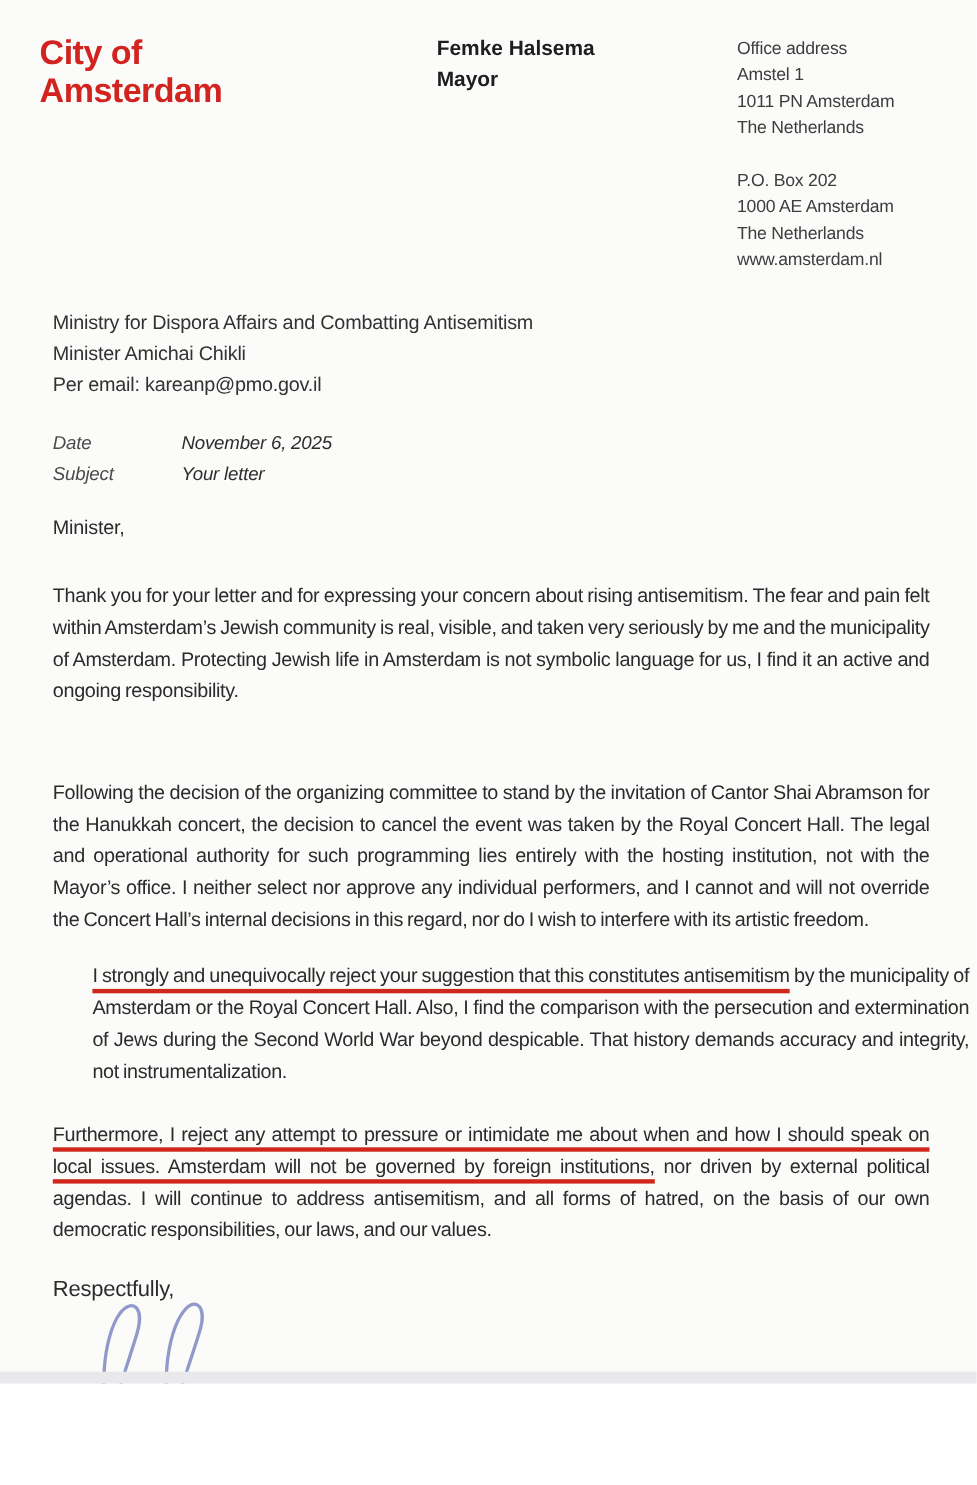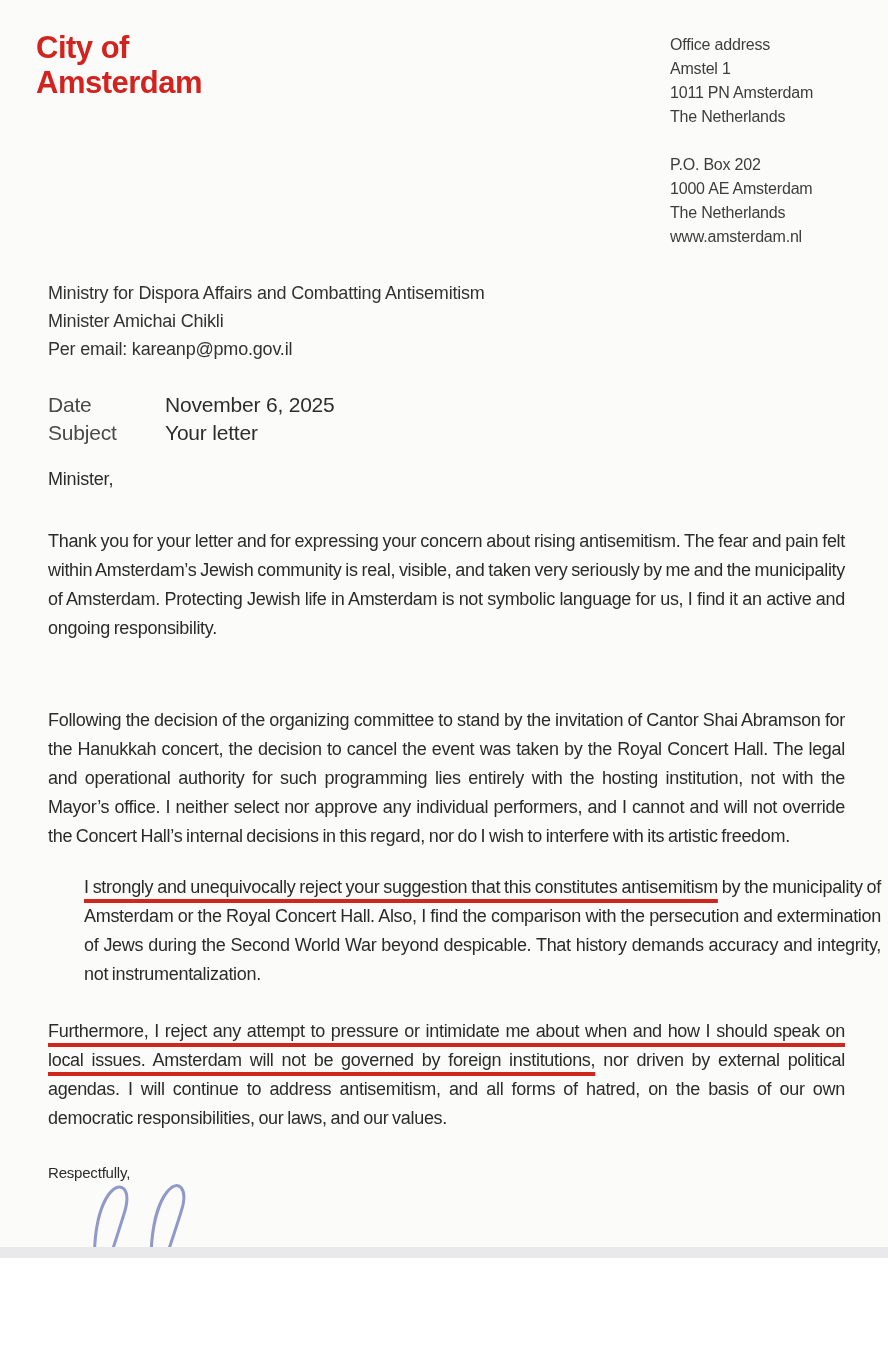--- a/index.html
+++ b/index.html
@@ -29,21 +29,21 @@
   .addr-gap{height:24px;}
   
   .recipient{
     position:absolute;left:48px;top:279px;
     font-size:18px;line-height:28px;color:#323232;letter-spacing:-0.2px;
   }
   
   .meta{
     position:absolute;left:48px;top:393px;
     display:grid;grid-template-columns:117px auto;grid-auto-rows:28px;
-    font-size:21px;letter-spacing:-0.2px;
+    font-size:17px;letter-spacing:-0.2px;font-style:italic;
   }
   .meta .label{color:var(--text-gray,#4a4a4a);}
   .meta .value{color:#2d2d2d;}
   
   .salutation{
     position:absolute;left:48px;top:465px;margin:0;
     font-size:18px;line-height:29px;letter-spacing:-0.2px;
   }
   .para{
     position:absolute;left:48px;width:797px;margin:0;
@@ -56,21 +56,21 @@
   .p4{top:1017px;}
   .redline{
     text-decoration:underline;
     text-decoration-color:var(--underline-red,#cf271c);
     text-decoration-thickness:4px;
     text-underline-offset:6px;
     text-decoration-skip-ink:none;
   }
   .closing{
     position:absolute;left:48px;top:1158px;margin:0;
-    font-size:15px;line-height:29px;letter-spacing:-0.2px;
+    font-size:20px;line-height:29px;letter-spacing:-0.2px;
   }
   .signature{
     position:absolute;left:45px;top:1182px;width:420px;height:128px;
   }
   .signature path{
     fill:none;stroke:var(--ink-blue,#7d87c1);stroke-width:3;
     stroke-linecap:round;stroke-linejoin:round;opacity:0.85;
   }
   .signoff{
     position:absolute;left:48px;top:1308px;margin:0;
@@ -84,20 +84,24 @@
 </head>
 <body>
 
 <div class="page">
 
   <div class="logo">
     <div>City of</div>
     <div>Amsterdam</div>
   </div>
 
+  <div class="sender">
+    <div>Femke Halsema</div>
+    <div>Mayor</div>
+  </div>
 
   <div class="addresses">
     <div>Office address</div>
     <div>Amstel 1</div>
     <div>1011 PN Amsterdam</div>
     <div>The Netherlands</div>
     <div class="addr-gap"></div>
     <div>P.O. Box 202</div>
     <div>1000 AE Amsterdam</div>
     <div>The Netherlands</div>

